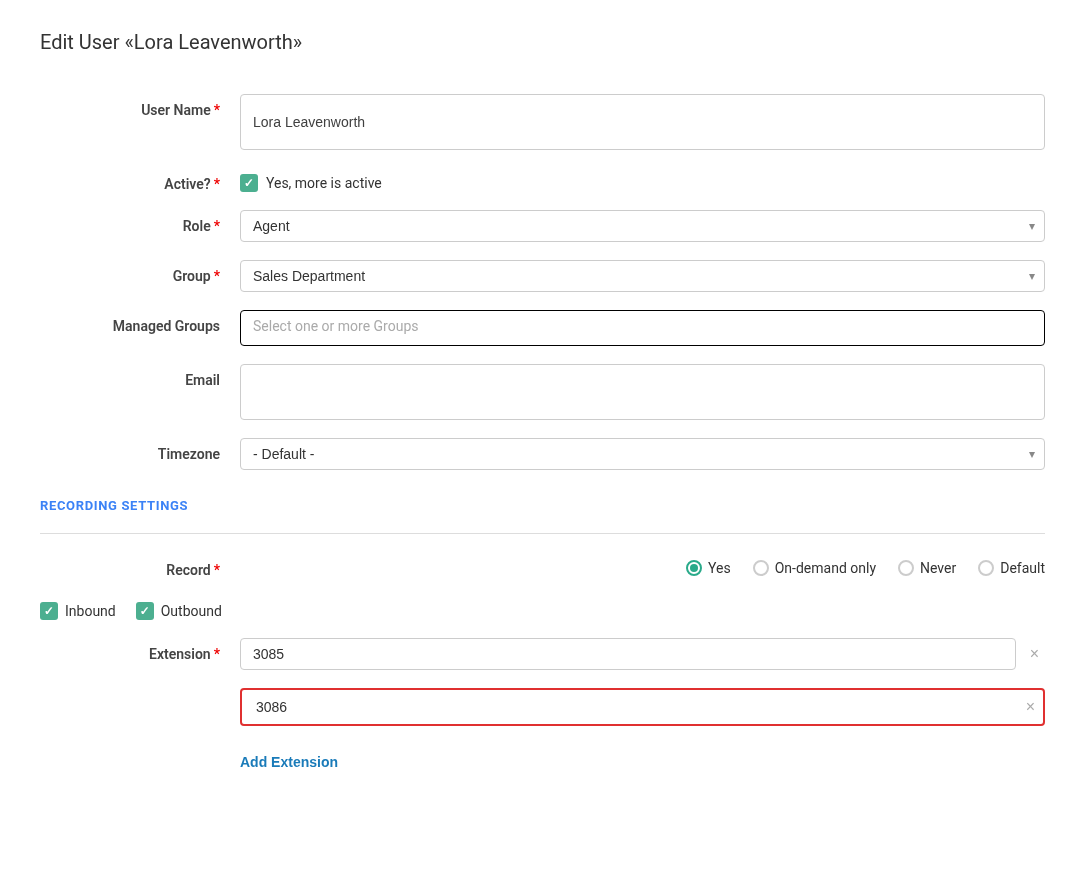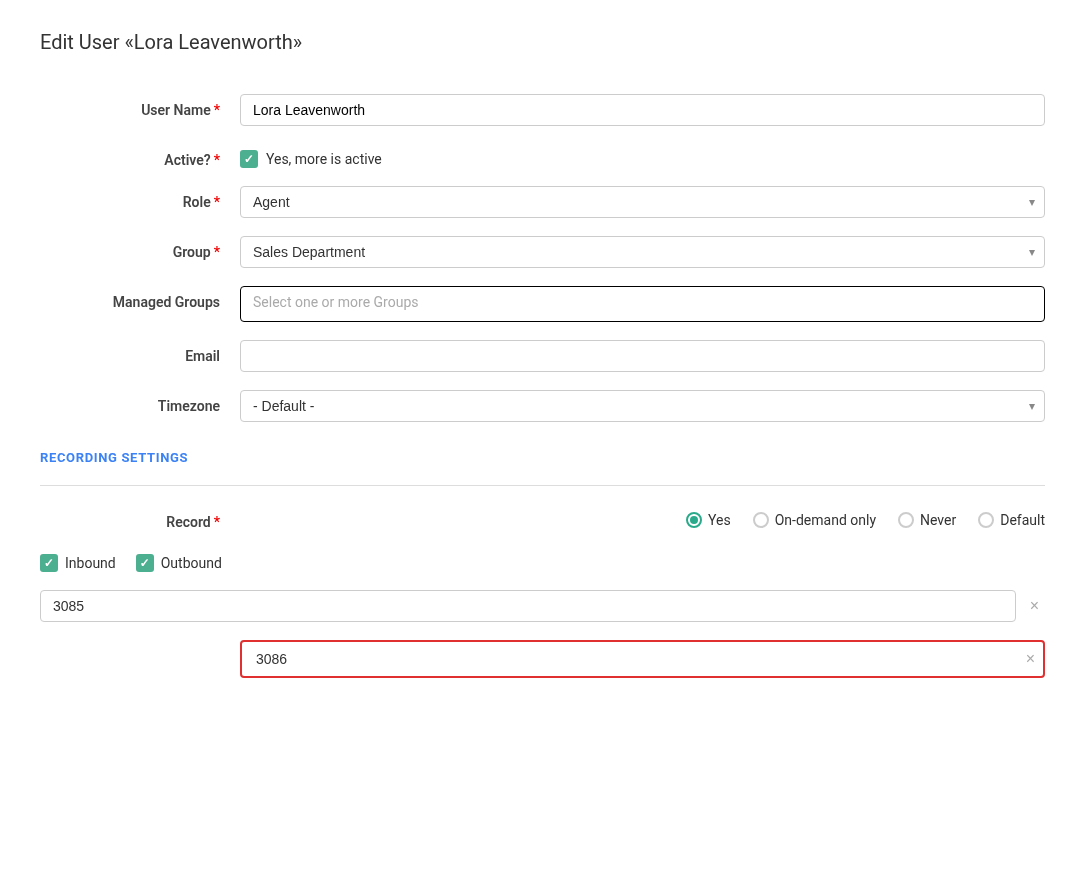--- a/index.html
+++ b/index.html
@@ -43,25 +43,25 @@
     }
     .required-star {
       color: #e00;
       margin-left: 3px;
     }
     .form-control-wrap {
       flex: 1;
     }
     .form-input {
       width: 100%;
-      padding: 7px 12px;
+      padding: 19px 12px;
       border: 1px solid #ccc;
       border-radius: 4px;
       font-size: 14px;
-      color: #000000;
+      color: #404040;
       background: #fff;
       outline: none;
     }
     .form-select-wrap {
       position: relative;
       width: 100%;
     }
     .form-select {
       width: 100%;
       padding: 7px 30px 7px 12px;
@@ -389,20 +389,23 @@
           </div>
           <div class="dir-item">
             <div class="dir-checkbox"></div>
             <span class="dir-label">Outbound</span>
           </div>
         </div>
       </div>
     </div>
 
     <div class="form-row">
+      <div class="form-label">
+        <span>Extension</span><span class="required-star">*</span>
+      </div>
       <div class="form-control-wrap">
         <div class="extension-wrap">
           <input type="text" class="extension-input" value="3085" style="">
           <button class="ext-clear-btn">×</button>
         </div>
       </div>
     </div>
 
     <div class="form-row">
       <div class="form-label"></div>
@@ -418,16 +421,22 @@
               <marker id="arrowhead" markerWidth="8" markerHeight="6" refX="6" refY="3" orient="auto">
                 <polygon points="0 0, 8 3, 0 6" fill="#d0302a"></polygon>
               </marker>
             </defs>
             <path d="M 140 10 Q 130 20, 80 55 L 50 75" stroke="#d0302a" stroke-width="2.5" fill="none" marker-end="url(#arrowhead)"></path>
           </svg>
         </div>
       </div>
     </div>
 
+    <div class="form-row">
+      <div class="form-label"></div>
+      <div class="form-control-wrap">
+        <button class="add-extension-btn">Add Extension</button>
+      </div>
+    </div>
 
   </div>
 
 </div>
 
 </body></html>

